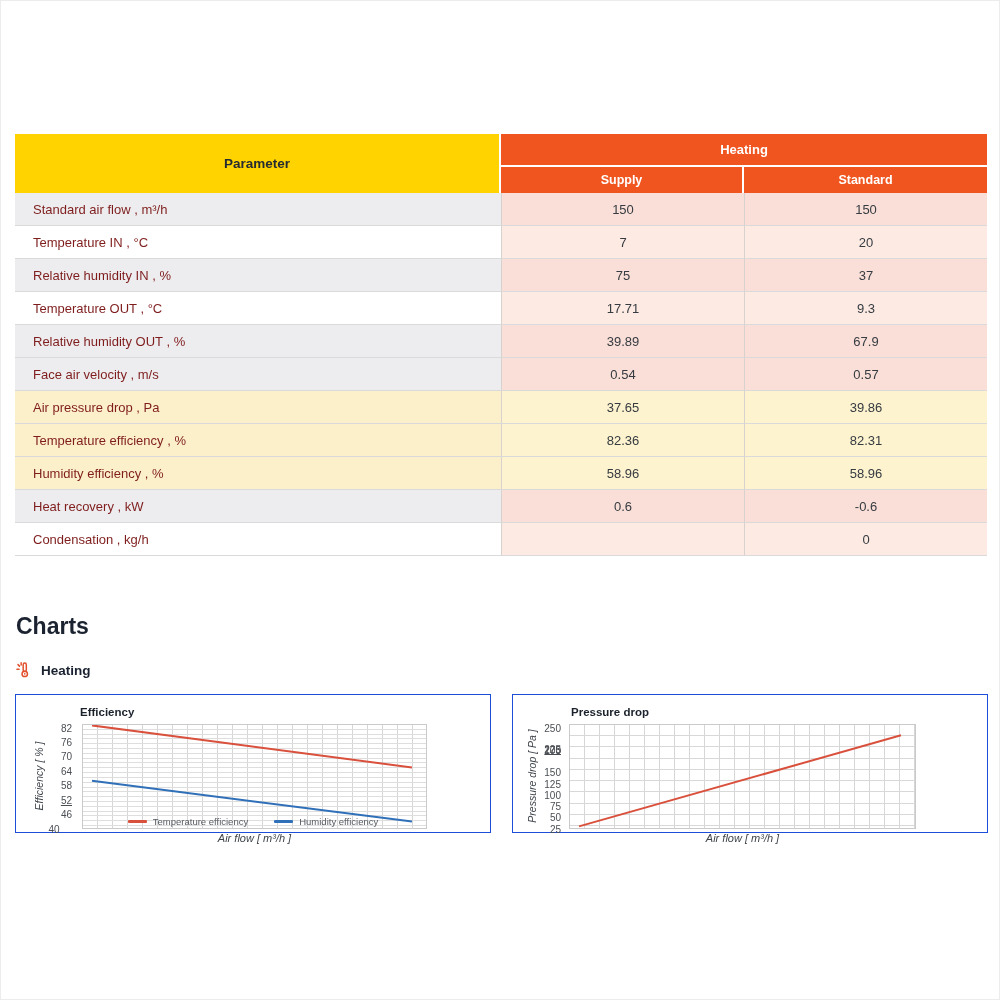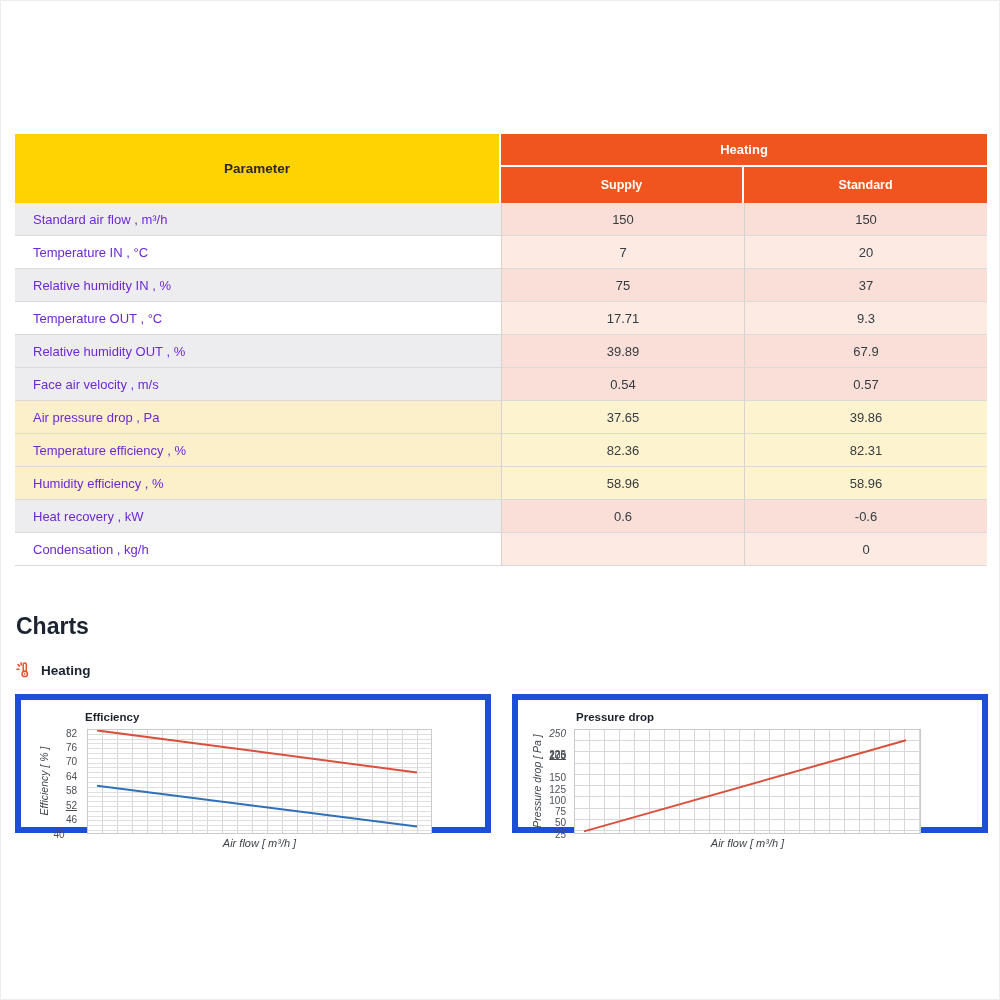--- a/index.html
+++ b/index.html
@@ -6,39 +6,39 @@
   html,body { background:#fff; }
   body { font-family:"Liberation Sans", sans-serif; color:#363b41; }
   .page { position:relative; width:1000px; height:1000px; background:#fff; border:1px solid #ececec; overflow:hidden; }
 
   
   table.params { position:absolute; left:14px; top:133px; width:972px; border-collapse:separate; border-spacing:0; table-layout:fixed; }
   col.c-param { width:486px; } col.c-val { width:243px; }
   th { font-weight:bold; }
   th.param-h { background:#FFD300; color:#262b31; font-size:13.5px; border-right:2px solid #fff; text-align:center; vertical-align:middle; }
   th.group-h { background:#F0551F; color:#fff; font-size:13px; height:33px; border-bottom:2px solid #fff; text-align:center; vertical-align:middle; }
-  th.col-h   { background:#F0551F; color:#fff; font-size:12.5px; height:36px; text-align:center; vertical-align:middle; }
+  th.col-h   { background:#F0551F; color:#fff; font-size:12.5px; height:26px; text-align:center; vertical-align:middle; }
   th.col-h.first { border-right:2px solid #fff; }
   tbody td { height:33px; font-size:13px; border-bottom:1px solid #dadada; vertical-align:middle; }
-  td.p-cell { text-align:left; padding-left:18px; color:#6d28d9; }
+  td.p-cell { text-align:left; padding-left:18px; color:#7f1d1d; }
   td.v-cell { text-align:center; border-left:1px solid #d8d2ce; }
   tr.tone-gray  td.p-cell { background:#EDEDEF; }
   tr.tone-gray  td.v-cell { background:#F9DFD7; }
   tr.tone-white td.p-cell { background:#FFFFFF; }
   tr.tone-white td.v-cell { background:#FCEAE3; }
   tr.tone-cream td.p-cell { background:#FCF0CA; }
   tr.tone-cream td.v-cell { background:#FDF3CF; }
 
   
   .charts-title { position:absolute; left:15px; top:612px; font-size:23px; font-weight:bold; color:#1b2330; }
   .subhead { position:absolute; left:14px; top:660px; display:flex; align-items:center; gap:8px; }
   .subhead .txt { font-size:13.5px; font-weight:bold; color:#1b2330; }
   .subhead svg { display:block; }
 
-  .panel { position:absolute; top:693px; width:476px; height:139px; background:#fff; border:6px solid #1d4ed8; }
+  .panel { position:absolute; top:693px; width:476px; height:139px; background:#fff; border:1px solid #1d4ed8; }
   .panel.pa { left:14px; } .panel.pb { left:511px; }
   .c-title { position:absolute; top:11px; font-size:11.5px; font-weight:bold; color:#1b222c; }
   .pa .c-title { left:64px; } .pb .c-title { left:58px; }
   .ylab { position:absolute; top:81px; font-size:10.5px; font-style:italic; color:#3f444a; white-space:nowrap; transform:translate(-50%,-50%) rotate(-90deg); }
   .pa .ylab { left:23px; } .pb .ylab { left:19px; }
   .yticks { position:absolute; top:29px; height:105px; }
   .pa .yticks { left:24px; width:36px; } .pb .yticks { left:16px; width:36px; }
   .yticks .tick { position:absolute; right:4px; width:36px; text-align:right; font-size:10px; color:#4a4e53; line-height:11px; }
   .plot { position:absolute; top:29px; height:105px; border:1px solid #c8cacc; background-color:#fff; }
   .pa .plot { left:66px; width:345px; } .pb .plot { left:56px; width:347px; }
@@ -167,27 +167,37 @@
         <div class="tick" style="top: 85.0714px;">46</div>
         <div class="tick" style="top: 99.5px; text-align: center;">40</div>
       </div>
     <div class="plot grid-a">
         <svg width="345" height="105" viewBox="0 0 345 105">
           <line x1="9" y1="0.4" x2="329" y2="42.5" stroke="#D9503C" stroke-width="2"></line>
           <line x1="9" y1="55.7" x2="329" y2="96.6" stroke="#3070B8" stroke-width="2"></line>
         </svg>
       </div>
     <div class="xlab">Air flow [ m³/h ]</div>
+    <div class="legend">
+        <div class="item">
+          <span class="swatch" style="background: rgb(217, 80, 60);"></span>
+          <span class="ltxt">Temperature efficiency</span>
+        </div>
+        <div class="item">
+          <span class="swatch" style="background: rgb(48, 112, 184);"></span>
+          <span class="ltxt">Humidity efficiency</span>
+        </div>
+      </div>
   </div>
 
   <div class="panel pb" id="chart-panel-1">
     <div class="c-title">Pressure drop</div>
     <div class="ylab">Pressure drop [ Pa ]</div>
     <div class="yticks">
-        <div class="tick" style="top: -1.5px; font-style: italic;">250</div>
+        <div class="tick" style="top: -1.5px;">250</div>
         <div class="tick" style="top: 20px; text-decoration: underline;">225</div>
         <div class="tick" style="top: 20.9444px;">200</div>
         <div class="tick" style="top: 21px;">175</div>
         <div class="tick" style="top: 43.3889px;">150</div>
         <div class="tick" style="top: 54.6111px;">125</div>
         <div class="tick" style="top: 65.8333px; text-align: right;">100</div>
         <div class="tick" style="top: 77.0556px;">75</div>
         <div class="tick" style="top: 88.2778px;">50</div>
         <div class="tick" style="top: 99.5px;">25</div>
       </div>

